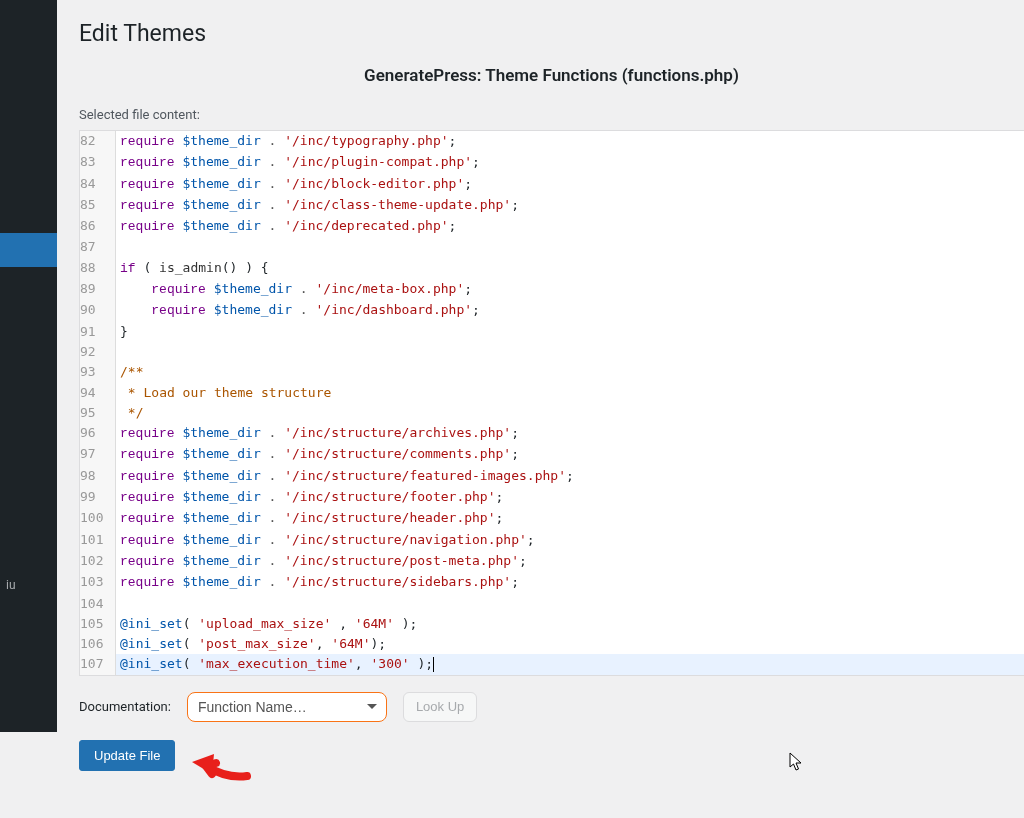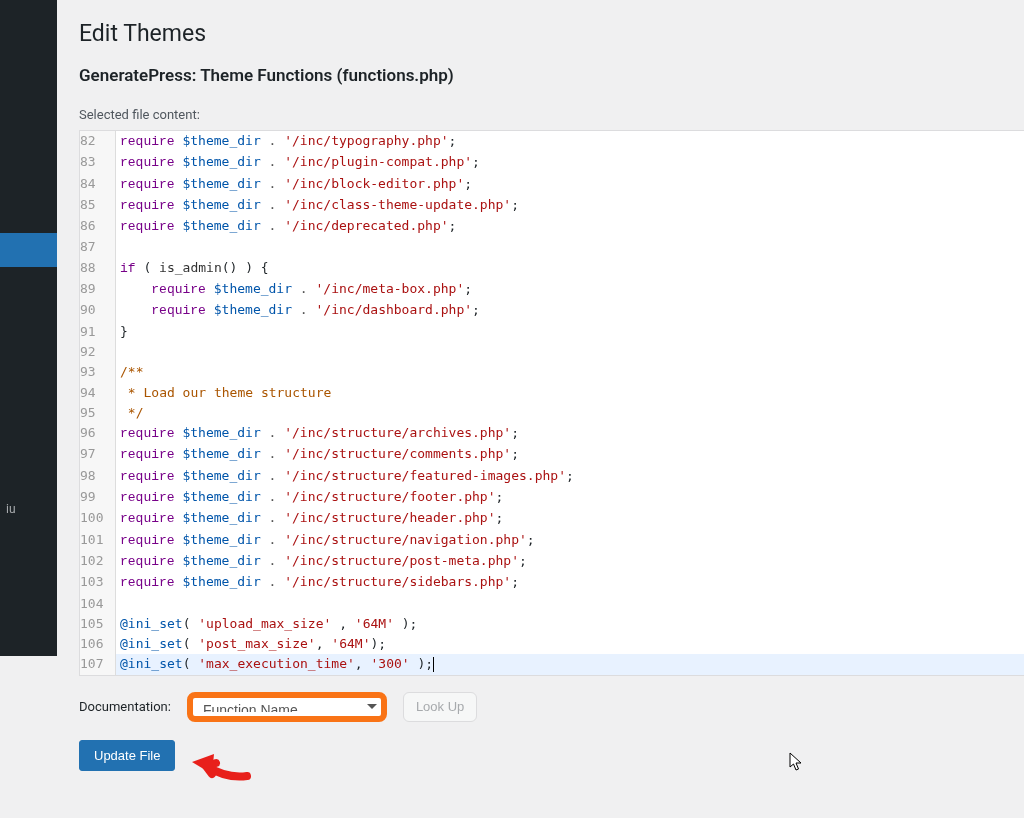--- a/index.html
+++ b/index.html
@@ -9,21 +9,21 @@
     color: #1d2327;
     font-size: 13px;
     width: 1024px;
     height: 818px;
     overflow: hidden;
     display: flex;
   }
   .sidebar {
     width: 57px;
     background: #1d2327;
-    height: 656px;
+    height: 732px;
     flex-shrink: 0;
     position: relative;
   }
   .sidebar-active {
     position: absolute;
     top: 233px;
     left: 0;
     width: 57px;
     height: 34px;
     background: #2271b1;
@@ -56,20 +56,21 @@
     font-size: 23px;
     font-weight: 400;
     color: #1d2327;
     margin-bottom: 18px;
   }
   h2 {
     font-size: 17px;
     font-weight: 600;
     color: #1d2327;
     margin-bottom: 22px;
+    text-align: center;
   }
   .sel-label {
     font-size: 13px;
     color: #50575e;
     margin-bottom: 8px;
   }
   .editor {
     background: #fff;
     border: 1px solid #dcdcde;
     border-right: none;
@@ -113,21 +114,21 @@
   .doc-row {
     margin-top: 16px;
     display: flex;
     align-items: center;
     gap: 16px;
   }
   .doc-label { font-size: 13px; color: #1d2327; }
   select {
     padding: 4px 28px 4px 10px;
     font-size: 14px;
-    border: 6px solid #f97316;
+    border: 1px solid #f97316;
     border-radius: 8px;
     background: #fff;
     color: #555;
     appearance: none;
     height: 30px;
     min-width: 200px;
   }
   .select-wrap { position: relative; display: inline-block; }
   .select-wrap::after {
     content: "";

